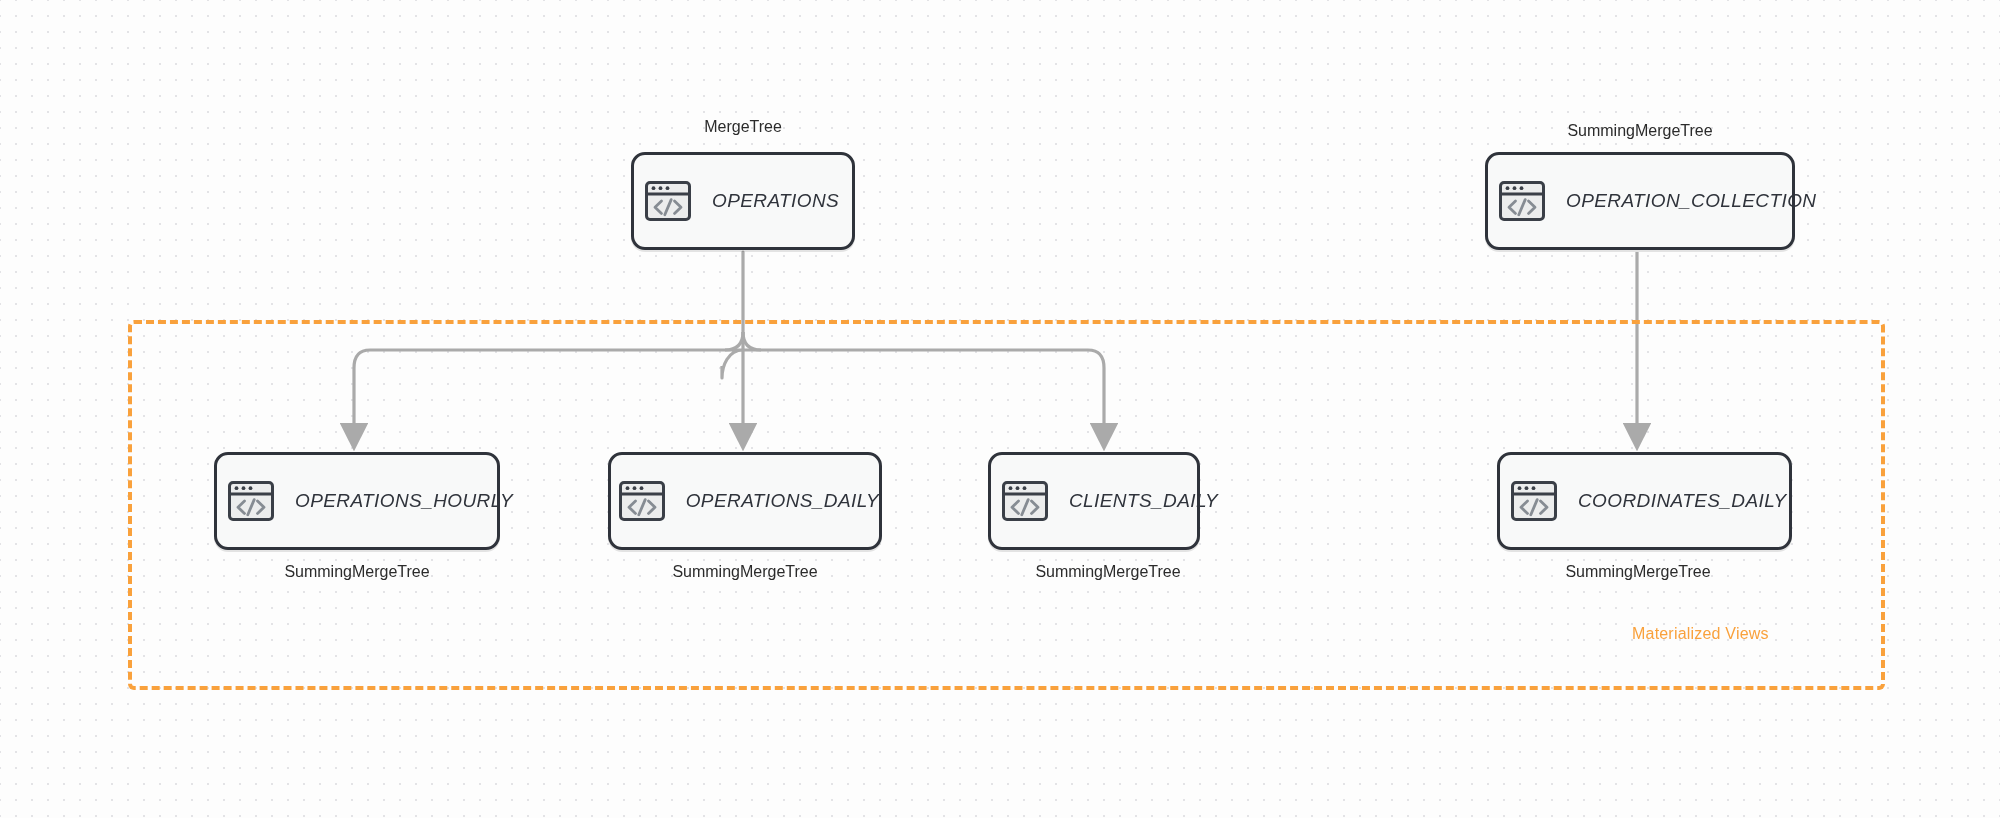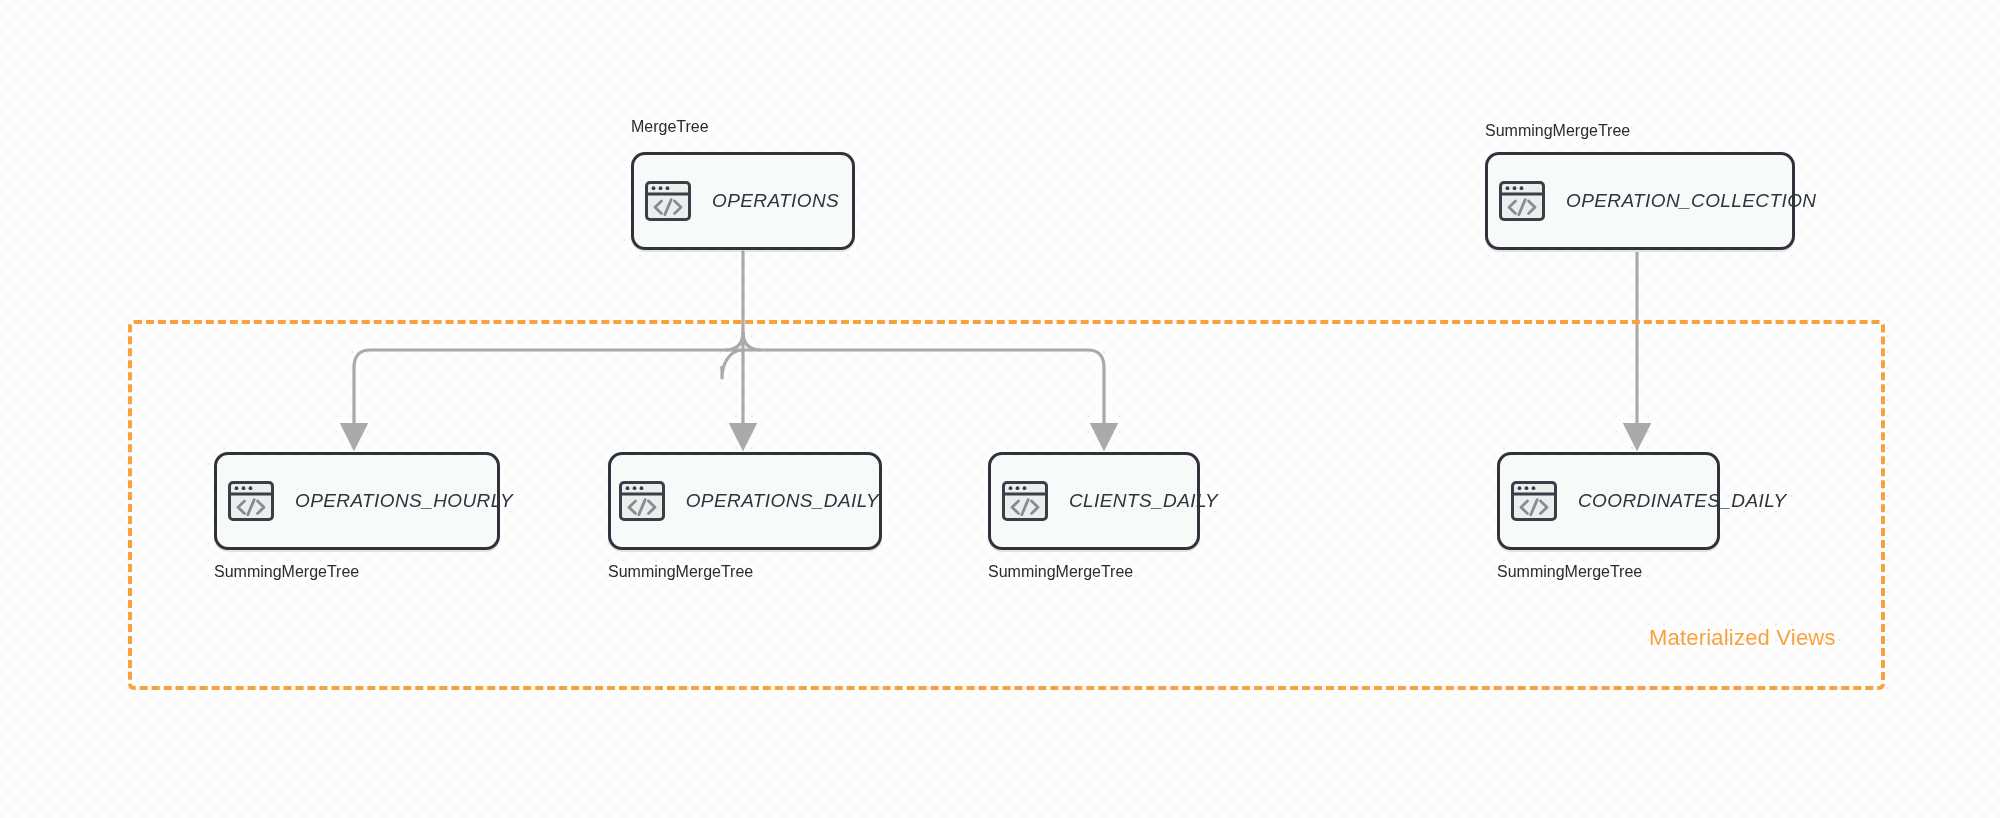--- a/index.html
+++ b/index.html
@@ -27,25 +27,24 @@
   .group-box{
     position:absolute;
     border:4px dashed #F9A13C;
     border-radius:6px;
     box-sizing:border-box;
     background:transparent;
   }
   .group-label{
     position:absolute;
     color:#F9A13C;
-    font-size:22px;
+    font-size:16px;
     font-family:"Liberation Sans", sans-serif;
     white-space:nowrap;
     letter-spacing:0.2px;
-    margin-left:17px;
   }
   
   .node{
     position:absolute;
     box-sizing:border-box;
     background:#f8f9f9;
     border:3.5px solid #2f333b;
     border-radius:14px;
     display:flex;
     align-items:center;
@@ -67,20 +66,21 @@
     letter-spacing:0.4px;
     white-space:nowrap;
   }
   
   .caption{
     position:absolute;
     font-family:"Liberation Sans", sans-serif;
     font-size:16px;
     color:#2b2b2b;
     white-space:nowrap;
+    text-align:center;
   }
 </style>
 </head>
 <body>
 
 <div id="canvas">
 
   <svg id="edges" viewBox="0 0 2000 818" width="2000" height="818" xmlns="http://www.w3.org/2000/svg">
     <defs>
       <marker id="arrowhead" viewBox="0 0 12 12" refX="6" refY="6" markerWidth="9" markerHeight="9" orient="auto-start-reverse">
@@ -174,21 +174,21 @@
       <circle cx="18.5" cy="13.2" r="1.9" fill="#3a3f47"></circle>
       <circle cx="25.5" cy="13.2" r="1.9" fill="#3a3f47"></circle>
       <path d="M 19.5 26 L 13 32.2 L 19.5 38.4" fill="none" stroke="#868c93" stroke-width="2.8" stroke-linecap="round" stroke-linejoin="round"></path>
       <path d="M 32.5 26 L 39 32.2 L 32.5 38.4" fill="none" stroke="#868c93" stroke-width="2.8" stroke-linecap="round" stroke-linejoin="round"></path>
       <path d="M 29.2 24.6 L 22.8 39.8" fill="none" stroke="#868c93" stroke-width="2.8" stroke-linecap="round"></path>
     </svg>
     <span class="nlabel">CLIENTS_DAILY</span>
   </div>
   <div class="caption" style="left:988px;top:563px;width:240px;">SummingMergeTree</div>
 
-  <div class="node" style="left:1497px;top:452px;width:223px;height:98px;">
+  <div class="node" style="left:1497px;top:452px;width:295px;height:98px;">
     <svg class="ico" viewBox="0 0 52 52" xmlns="http://www.w3.org/2000/svg">
       <rect x="4.5" y="7.5" width="43" height="37" rx="3.5" ry="3.5" fill="#eceded" stroke="#3a3f47" stroke-width="3"></rect>
       <path d="M 4.5 19 L 47.5 19" stroke="#3a3f47" stroke-width="3"></path>
       <circle cx="11.5" cy="13.2" r="1.9" fill="#3a3f47"></circle>
       <circle cx="18.5" cy="13.2" r="1.9" fill="#3a3f47"></circle>
       <circle cx="25.5" cy="13.2" r="1.9" fill="#3a3f47"></circle>
       <path d="M 19.5 26 L 13 32.2 L 19.5 38.4" fill="none" stroke="#868c93" stroke-width="2.8" stroke-linecap="round" stroke-linejoin="round"></path>
       <path d="M 32.5 26 L 39 32.2 L 32.5 38.4" fill="none" stroke="#868c93" stroke-width="2.8" stroke-linecap="round" stroke-linejoin="round"></path>
       <path d="M 29.2 24.6 L 22.8 39.8" fill="none" stroke="#868c93" stroke-width="2.8" stroke-linecap="round"></path>
     </svg>

